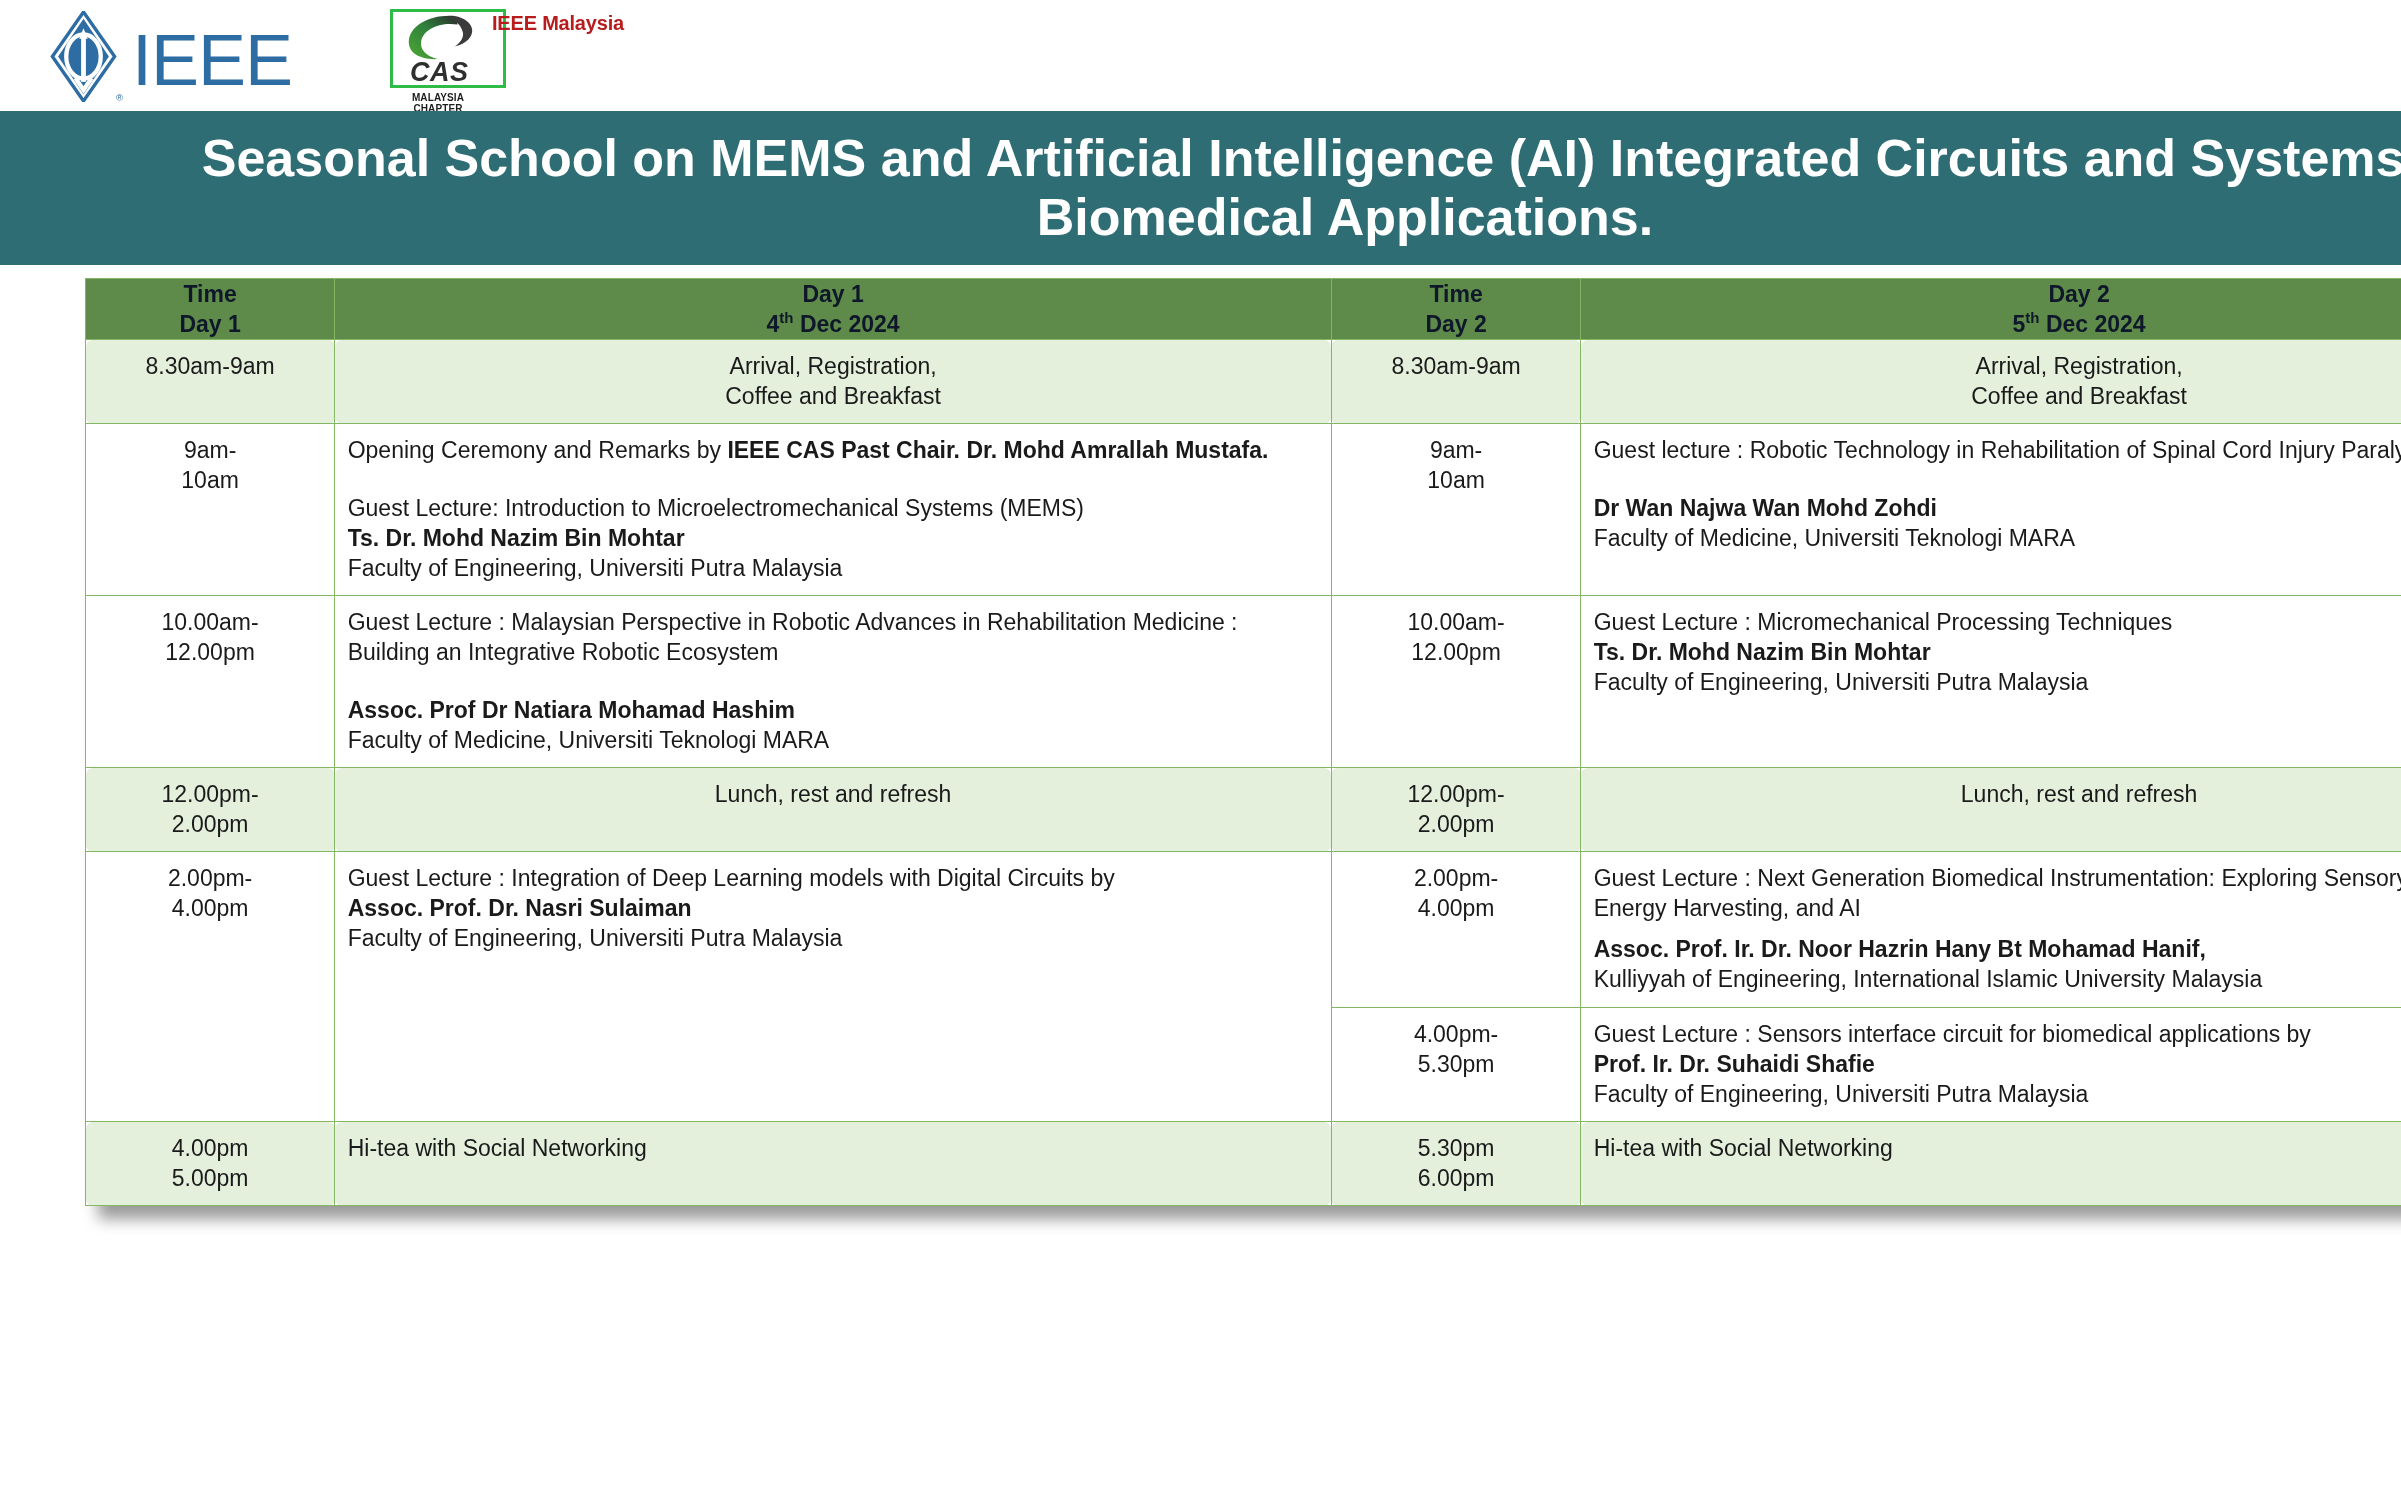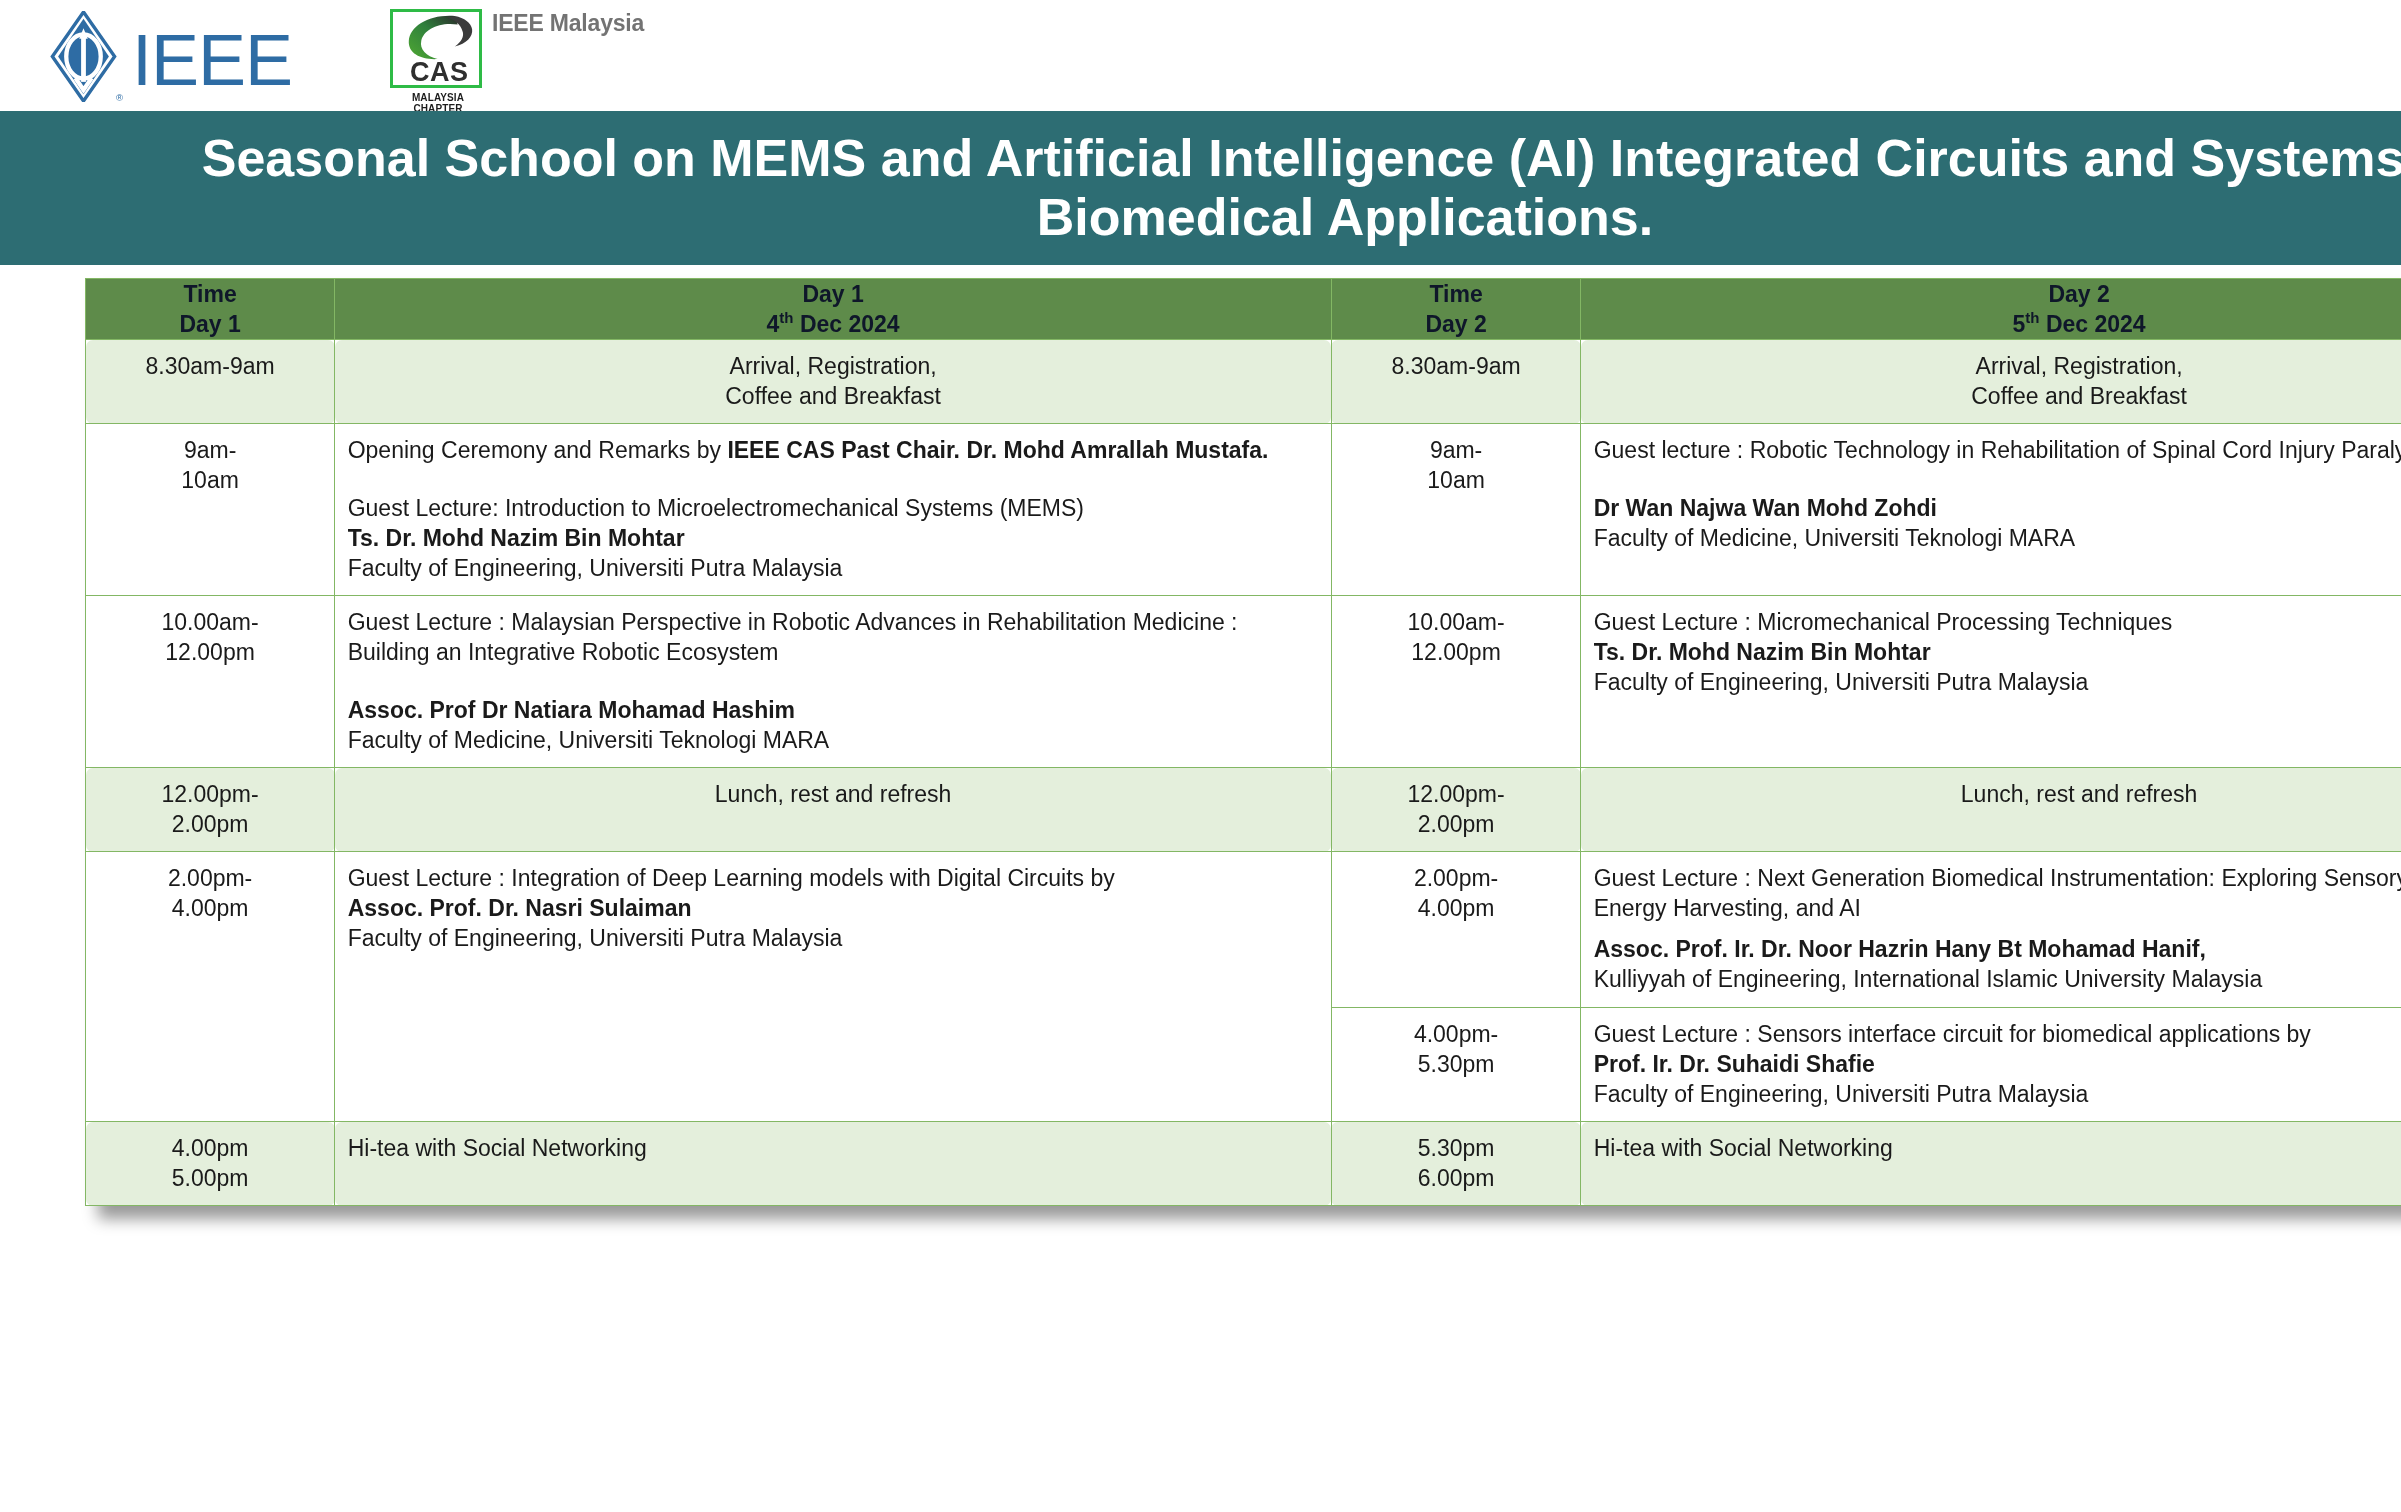--- a/index.html
+++ b/index.html
@@ -14,29 +14,29 @@
   
   .logobar{position:absolute;left:0;top:0;width:2690px;height:111px;background:#fff;}
 
   .ieee-logo{position:absolute;left:29px;top:10.6px;width:327px;height:91px;}
   .ieee-diamond{position:absolute;left:8.6px;top:0;width:91px;height:91px;}
   .ieee-word{position:absolute;left:103px;top:13.4px;font-size:72px;line-height:72px;
     font-weight:normal;color:#2E6CA4;letter-spacing:-1px;font-family:"Liberation Sans",sans-serif;}
   .ieee-reg{position:absolute;left:87px;top:81px;font-size:9.6px;color:#2E6CA4;}
 
   .cas-block{position:absolute;left:390px;top:8.6px;width:615px;height:96px;}
-  .cas-square{position:absolute;left:0;top:0;width:92px;height:79px;
-    border:3.4px solid #2EBB46;background:#fff;box-sizing:border-box;}
+  .cas-square{position:absolute;left:0;top:0;width:116px;height:79px;
+    border:3.4px solid #2EBB46;background:#fff;box-sizing:border-box;font-style:italic;}
   .cas-swoosh{position:absolute;left:7.7px;top:2.9px;width:77px;height:47px;}
   .cas-text{position:absolute;left:3.8px;top:47px;width:85px;text-align:center;
     font-size:27px;line-height:27px;font-weight:bold;color:#2F2F2F;letter-spacing:0.5px;}
   .cas-chapter{position:absolute;left:0px;top:83px;width:96px;text-align:center;
     font-size:10px;font-weight:bold;color:#1d1d1d;letter-spacing:0.1px;}
-  .cas-line1{position:absolute;left:102px;top:2.9px;font-size:23px;line-height:24px;
-    font-weight:bold;color:#737373;letter-spacing:-0.2px;text-align:right;}
+  .cas-line1{position:absolute;left:102px;top:2.9px;font-size:20px;line-height:24px;
+    font-weight:bold;color:#b91c1c;letter-spacing:-0.2px;text-align:right;}
   .cas-line2{position:absolute;left:102px;top:28px;font-size:38px;line-height:40px;
     font-weight:bold;color:#1d1d1d;letter-spacing:-0.5px;}
 
   
   .banner{position:absolute;left:0;top:111px;width:2690px;height:154px;
     background:#2D6D73;display:flex;align-items:center;justify-content:center;}
   .banner-title{width:2536px;text-align:center;color:#ffffff;font-weight:bold;
     font-size:52px;line-height:59px;font-family:"Liberation Sans",sans-serif;}
 
   

